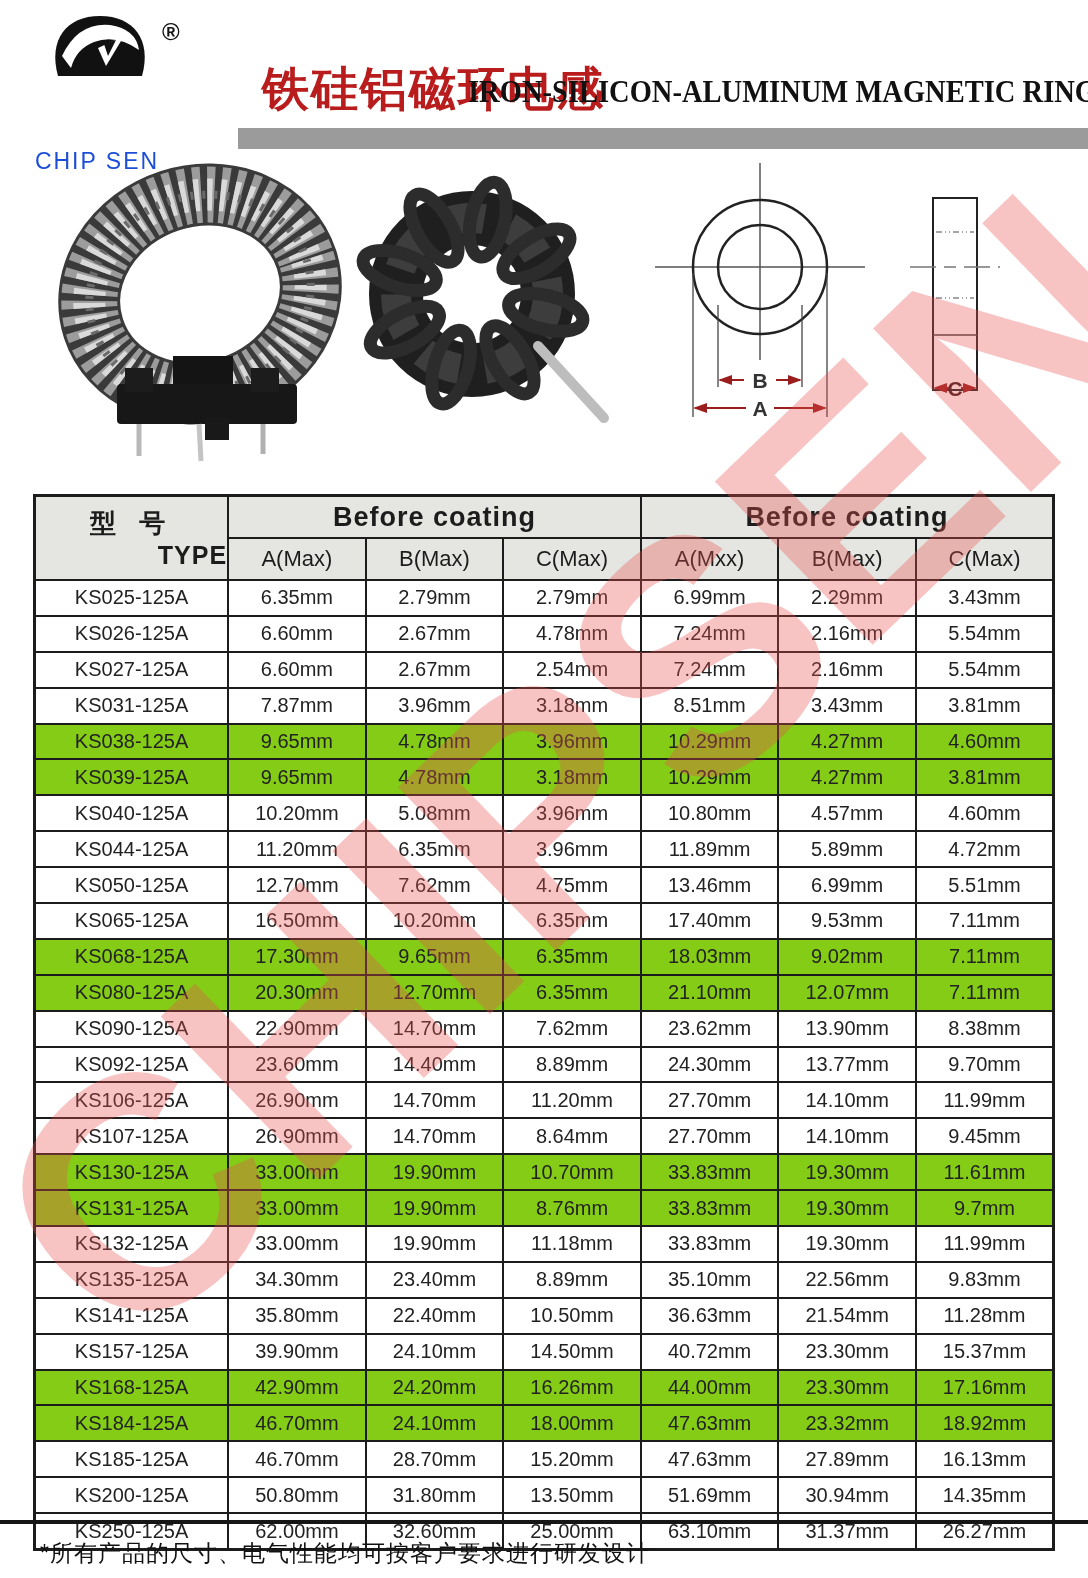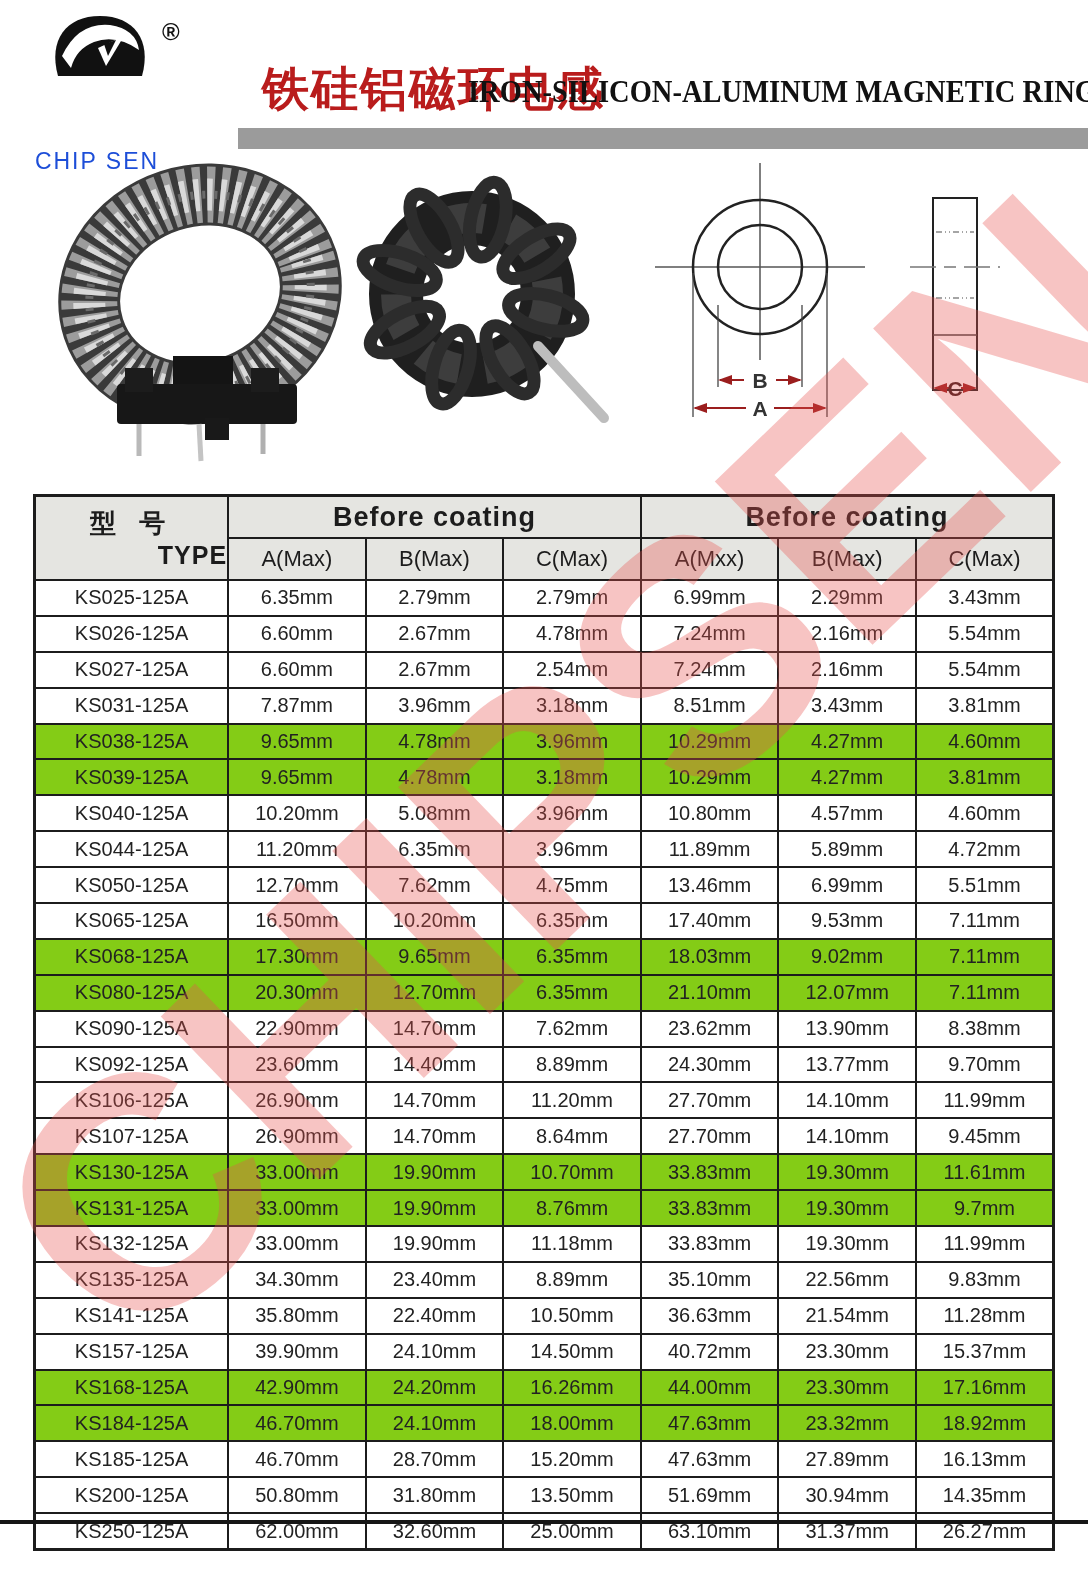--- a/index.html
+++ b/index.html
@@ -410,16 +410,17 @@
           <td>32.60mm</td>
           <td>25.00mm</td>
           <td>63.10mm</td>
           <td>31.37mm</td>
           <td>26.27mm</td>
         </tr>
       </tbody>
   </table>
 
   <div class="footer-line"></div>
+  <div class="footer-note">*所有产品的尺寸、电气性能均可按客户要求进行研发设计</div>
 
   <div class="watermark">CHIPSEN</div>
 
 </div>
 
 </body></html>

